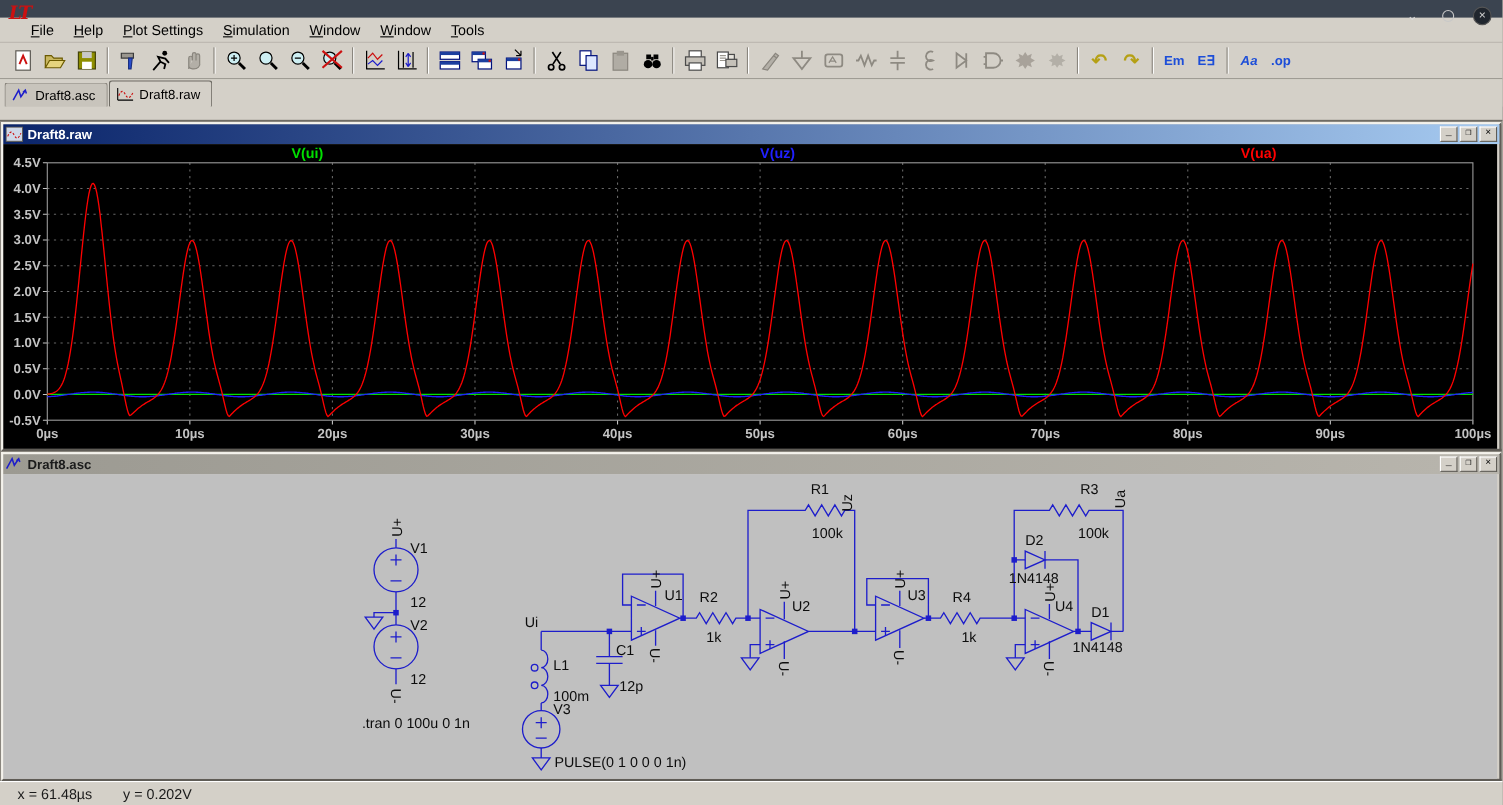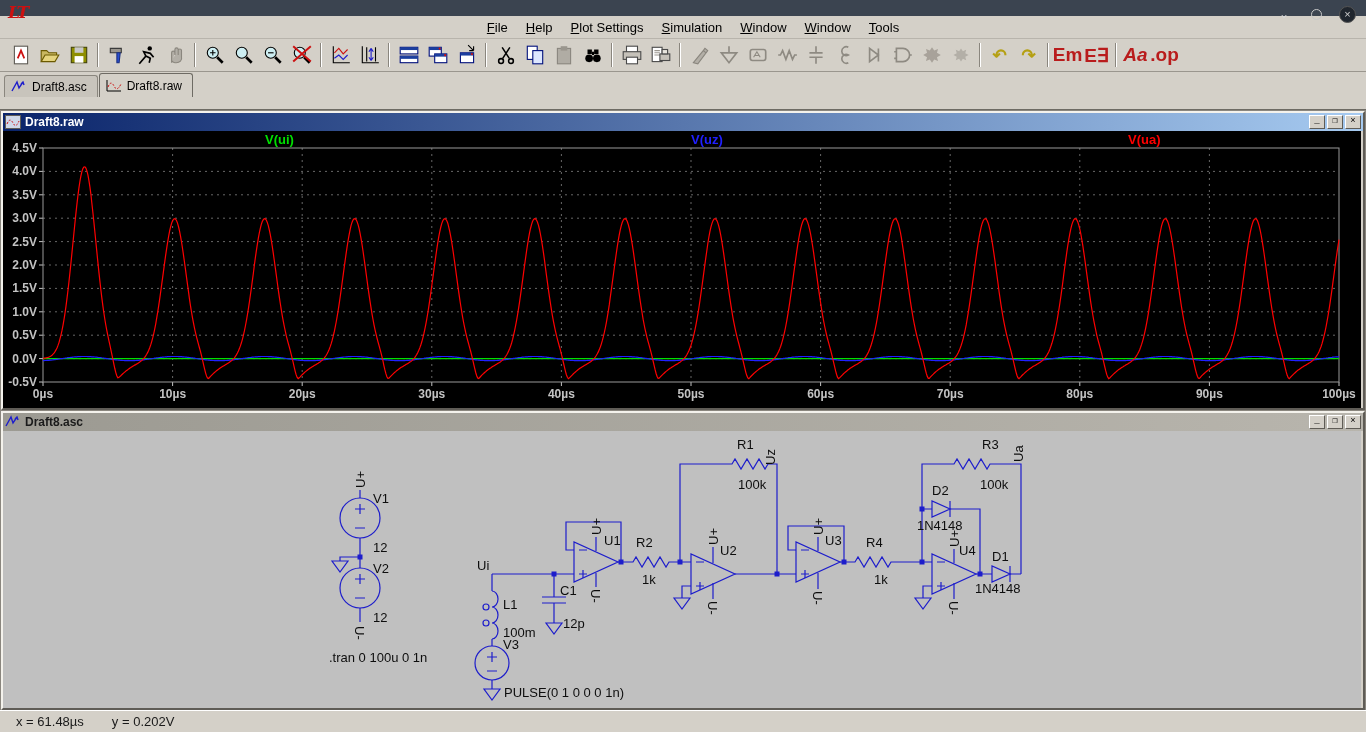--- a/index.html
+++ b/index.html
@@ -10,30 +10,30 @@
   #titlebar { height:16px; background:#3b4450; display:flex; align-items:center; position:relative; }
   #lt-logo { position:absolute; left:8px; top:2px; color:#cc1111; font-family:"DejaVu Serif", serif;
              font-style:italic; font-weight:bold; font-size:17px; letter-spacing:-2px; }
   #app-title { flex:1; text-align:center; color:#f2f2f2; font-size:13px; }
   #win-controls { position:absolute; right:10px; top:0; height:28px; display:flex; align-items:center; gap:14px; }
   .wc { color:#d8d8d8; font-size:12px; width:18px; height:18px; display:flex; align-items:center; justify-content:center; cursor:default; }
   .wc-circle { width:11px; height:11px; border:1.5px solid #c8c8c8; border-radius:50%; }
   .wc-close { width:17px; height:17px; border-radius:50%; background:#20262e; border:1px solid #555; color:#cfcfcf; font-size:11px; }
 
   
-  #menubar { height:23px; background:#d4d0c8; border-bottom:1px solid #b8b4ac; display:flex; align-items:center; padding-left:20px; gap:2px;justify-content:center; }
+  #menubar { height:23px; background:#d4d0c8; border-bottom:1px solid #b8b4ac; display:flex; align-items:center; padding-left:20px; gap:2px; }
   .menu-item { font-size:13px; color:#000; padding:2px 8px; }
   .menu-item::first-letter { text-decoration:underline; }
 
   
   #toolbar { height:33px; background:#d4d0c8; border-bottom:1px solid #9a968e; display:flex; align-items:center; padding-left:6px; }
   .tbtn { width:29px; height:27px; display:flex; align-items:center; justify-content:center; }
   .tbtn svg { width:22px; height:22px; }
   .tsep { width:2px; height:24px; border-left:1px solid #8a867e; border-right:1px solid #ffffff; margin:0 4px; }
-  .tglyph { font-size:19px; font-weight:bold; color:#b91c1c; }
+  .tglyph { font-size:12px; font-weight:bold; color:#1d4ed8; }
   .tglyph.arrow { color:#b5a014; font-size:17px; }
 
   
   #tabbar { height:25px; background:#d4d0c8; display:flex; align-items:flex-end; padding-left:4px; }
   .tab { height:22px; display:flex; align-items:center; gap:5px; padding:0 10px 0 6px; font-size:12px;
          border:1px solid #8a867e; border-bottom:none; border-radius:3px 3px 0 0; background:#c8c4bc; margin-right:1px; }
   .tab.active { background:#d4d0c8; height:24px; border-color:#6e6b64; font-weight:normal; }
   .tab svg { width:16px; height:14px; }
 
   

